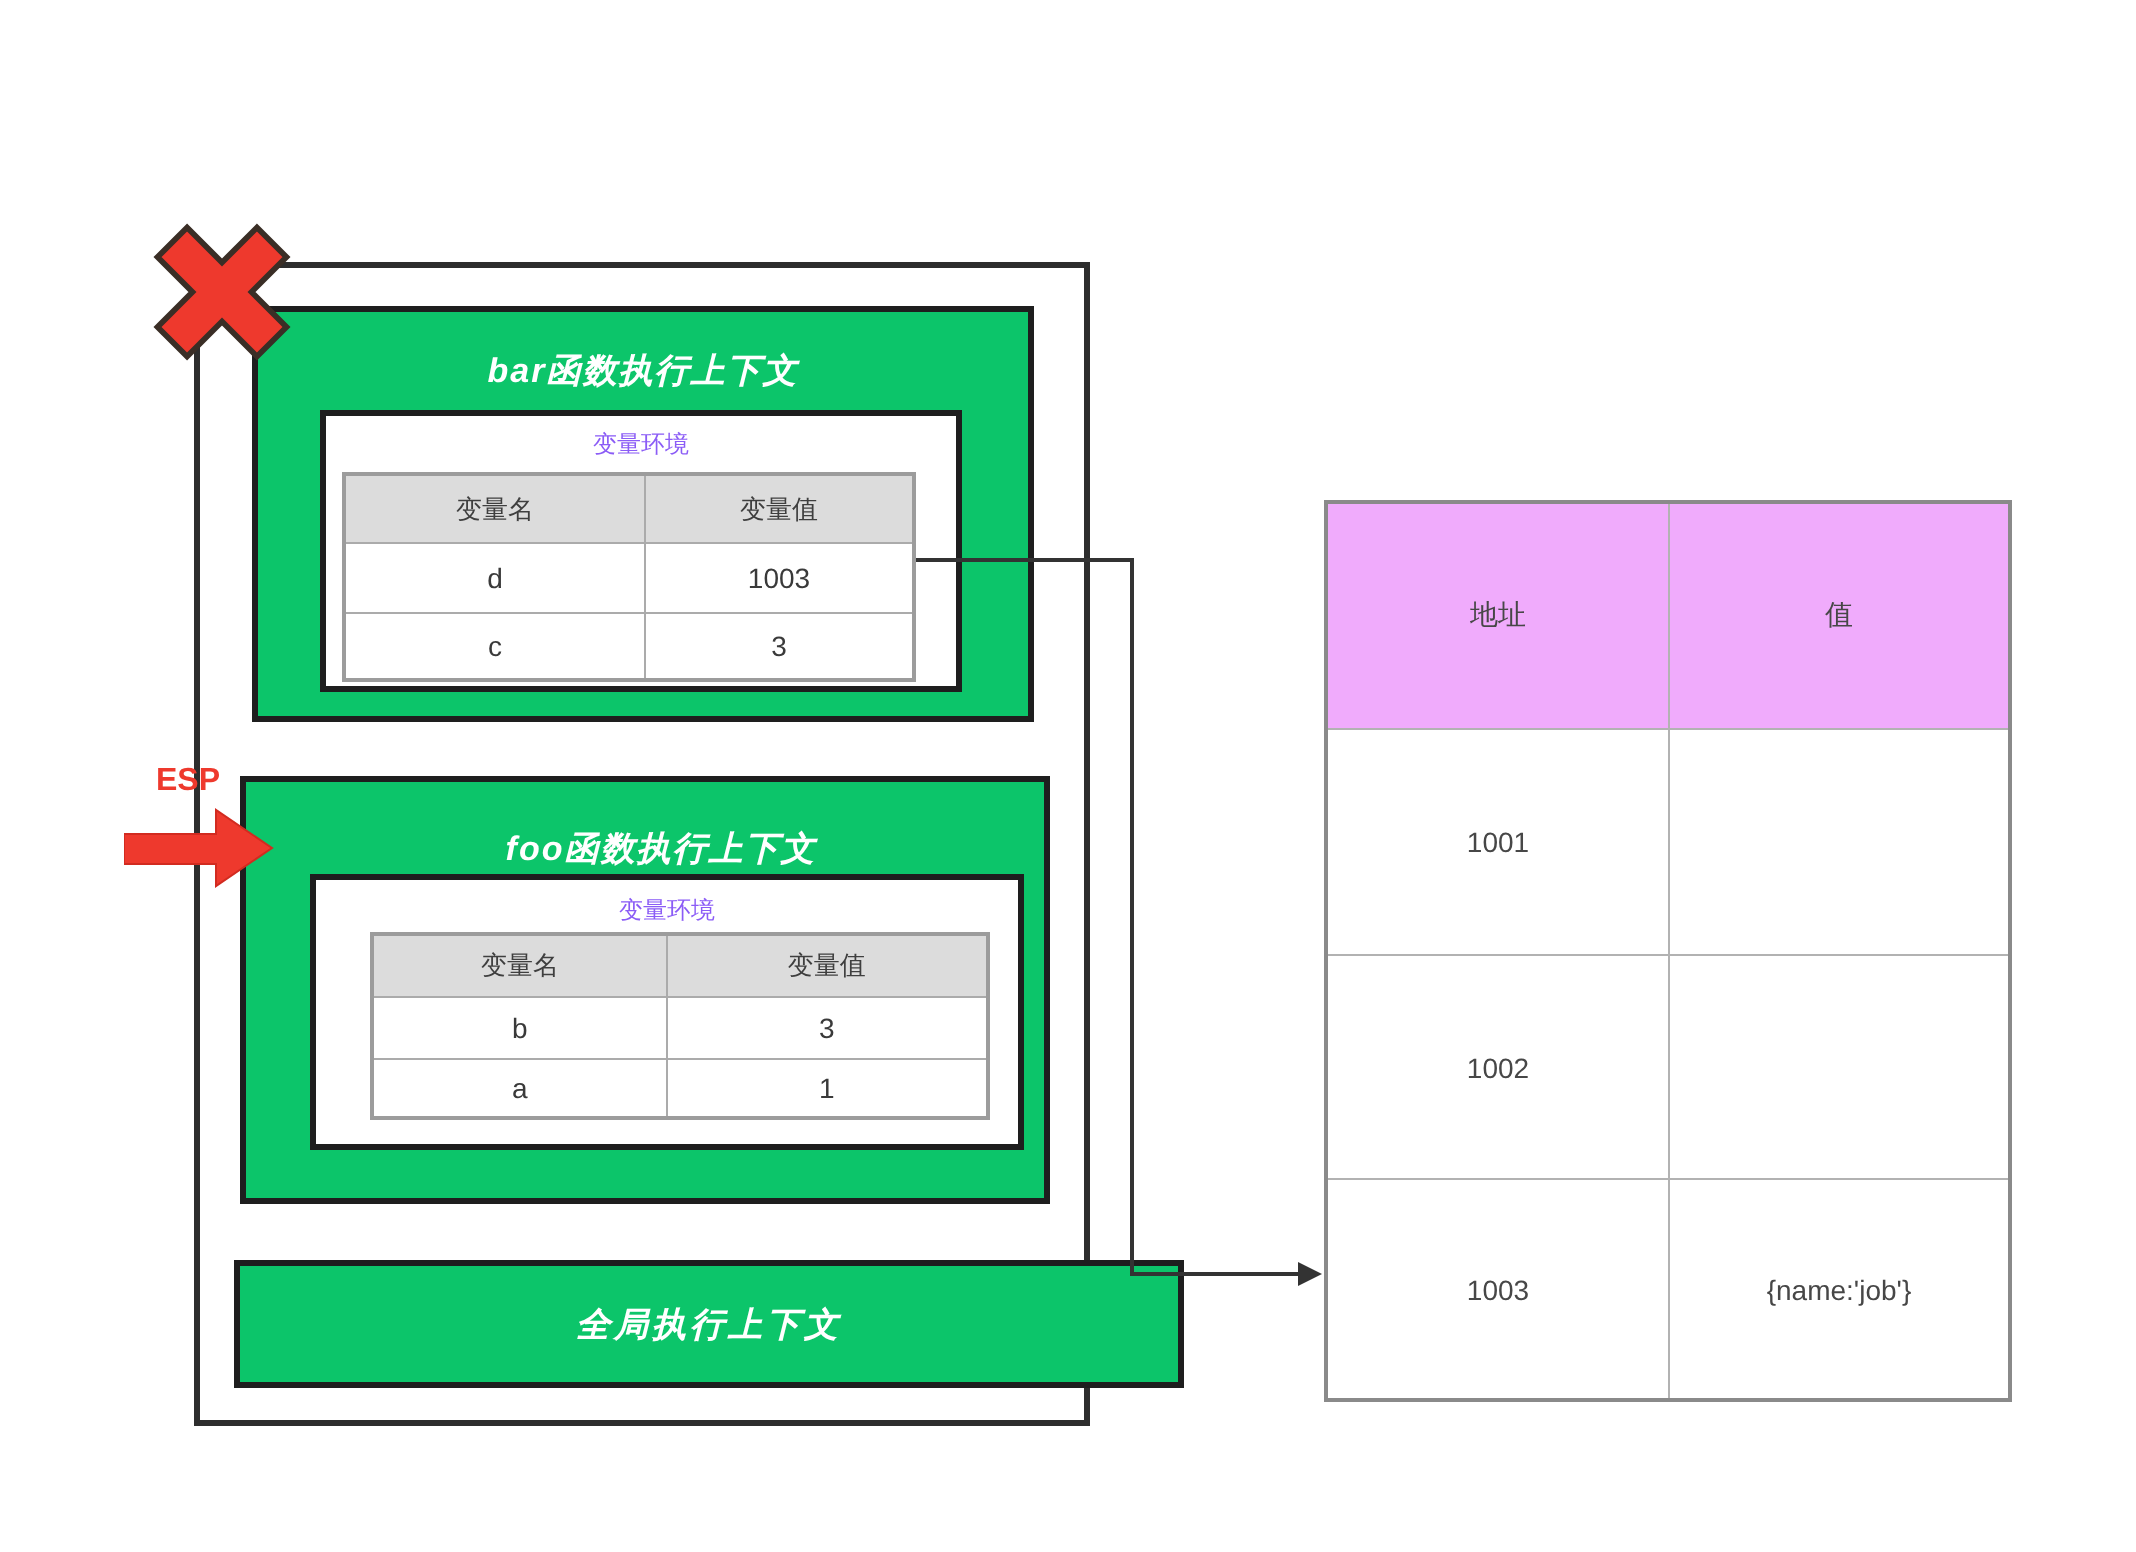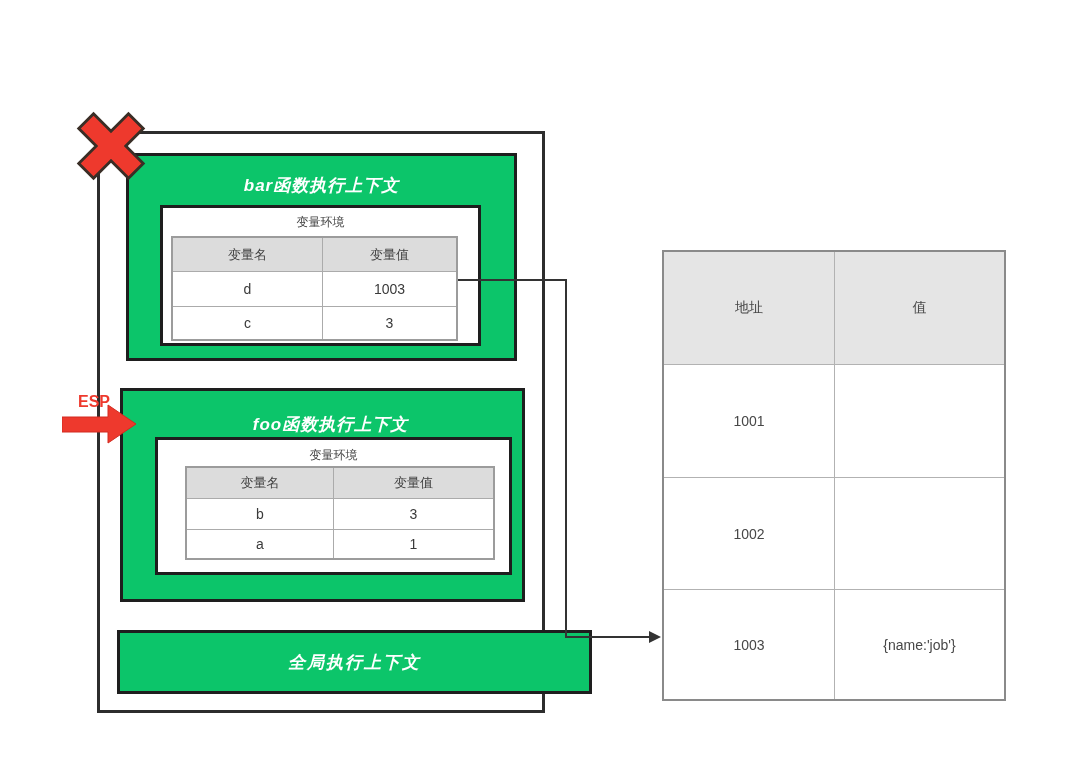--- a/index.html
+++ b/index.html
@@ -25,21 +25,21 @@
   .outer-box{left:97px;top:131px;width:448px;height:582px;border:3px solid var(--outer-border);background:#fff;}
   .ctx-box{background:var(--green);border:3px solid var(--border-dark);}
   .bar-box{left:126px;top:153px;width:391px;height:208px;}
   .foo-box{left:120px;top:388px;width:405px;height:214px;}
   .ctx-title{color:#ffffff;font-weight:bold;font-size:17px;letter-spacing:1px;text-align:center;font-style:italic;}
   .bar-title{left:126px;top:174px;width:391px;}
   .foo-title{left:128px;top:413px;width:405px;}
   .inner-box{background:#ffffff;border:3px solid var(--border-dark);}
   .bar-inner{left:160px;top:205px;width:321px;height:141px;}
   .foo-inner{left:155px;top:437px;width:357px;height:138px;}
-  .env-label{font-size:12px;color:#404040;text-align:center;}
+  .env-label{font-size:12px;color:#8b5cf6;text-align:center;}
   .bar-env{left:160px;top:214px;width:321px;}
   .foo-env{left:155px;top:447px;width:357px;}
 
   .ctx-table{border:2px solid var(--tbl-border);background:#fff;display:grid;}
   .bar-table{left:171px;top:236px;width:287px;grid-template-rows:33px 35px 33px;}
   .foo-table{left:185px;top:466px;width:310px;grid-template-rows:30px 31px 29px;}
   .ctx-row{display:grid;}
   .bar-table .ctx-row{grid-template-columns:53% 47%;}
   .foo-table .ctx-row{grid-template-columns:48% 52%;}
   .ctx-row + .ctx-row{border-top:1px solid var(--tbl-inner);}
@@ -50,24 +50,24 @@
 
   .global-box{left:117px;top:630px;width:475px;height:64px;display:flex;align-items:center;justify-content:center;}
   .global-box .ctx-title{letter-spacing:2px;}
 
   
   .mem-table{left:662px;top:250px;width:344px;border:2px solid var(--mem-border);display:grid;grid-template-rows:112px 113px 112px 110px;background:#fff;}
   .mem-row{display:grid;grid-template-columns:50.3% 49.7%;}
   .mem-row + .mem-row{border-top:1px solid var(--mem-inner);}
   .mem-cell{display:flex;align-items:center;justify-content:center;font-size:14px;color:#474747;}
   .mem-cell:first-child{border-right:1px solid var(--mem-inner);}
-  .mem-head .mem-cell{background:#e5e5e5;}
+  .mem-head .mem-cell{background:#f0abfc;}
 
   
-  .esp-label{left:78px;top:393px;width:40px;color:var(--red);font-weight:bold;font-size:16px;}
+  .esp-label{left:78px;top:382px;width:40px;color:var(--red);font-weight:bold;font-size:16px;}
   .svg-layer{left:0;top:0;width:1068px;height:776px;pointer-events:none;}
 </style>
 </head>
 <body>
 
 <div class="canvas">
 
   <div class="abs outer-box"></div>
 
   <div class="abs ctx-box bar-box"></div>

